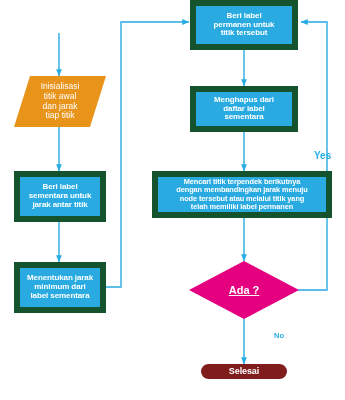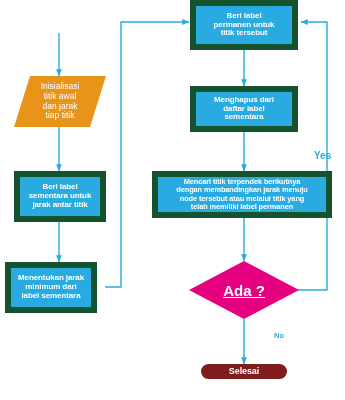--- a/index.html
+++ b/index.html
@@ -143,21 +143,21 @@
 dan jarak
 tiap titik</div>
   </div>
 
   <div class="node process" style="left:14px; top:171px; width:92px; height:51px; background:#29ABE2; font-size:8px;">
     <span class="txt">Beri label
 sementara untuk
 jarak antar titik</span>
   </div>
 
-  <div class="node process" style="left:5px; top:262px; width:92px; height:51px; background:#29ABE2; font-size:8px;">
+  <div class="node process" style="left:14px; top:262px; width:92px; height:51px; background:#29ABE2; font-size:8px;">
     <span class="txt">Menentukan jarak
 minimum dari
 label sementara</span>
   </div>
 
   <div class="node process" style="left:190px; top:0px; width:108px; height:50px; background:#29ABE2; font-size:8px;">
     <span class="txt">Beri label
 permanen untuk
 titik tersebut</span>
   </div>
@@ -172,21 +172,21 @@
   <div class="node process" style="left:190px; top:86px; width:108px; height:46px; background:#29ABE2; font-size:8px;">
     <span class="txt">Menghapus dari
 daftar label
 sementara</span>
   </div>
 
   <div class="diamond-wrap" style="left:189px; top:261px; width:110px; height:58px;">
     <svg width="110" height="58" viewBox="0 0 110 58" xmlns="http://www.w3.org/2000/svg">
       <polygon points="55,0 110,29 55,58 0,29" fill="#E4007F"></polygon>
     </svg>
-    <div class="diamond-label" style="font-size:15px;text-decoration:underline;">Ada ?</div>
+    <div class="diamond-label" style="font-size:11px;text-decoration:underline;">Ada ?</div>
   </div>
 
   <div class="node terminator" style="left:201px; top:364px; width:86px; height:15px; background:#7f1d1d; font-size:9px;">
     <span class="txt">Selesai</span>
   </div>
 
   <div class="edge-label" style="left:314px; top:150px; font-size:10px;">Yes</div>
 
   <div class="edge-label" style="left:230px; top:331px; font-size:7.5px;padding-left:44px;">No</div>
 

